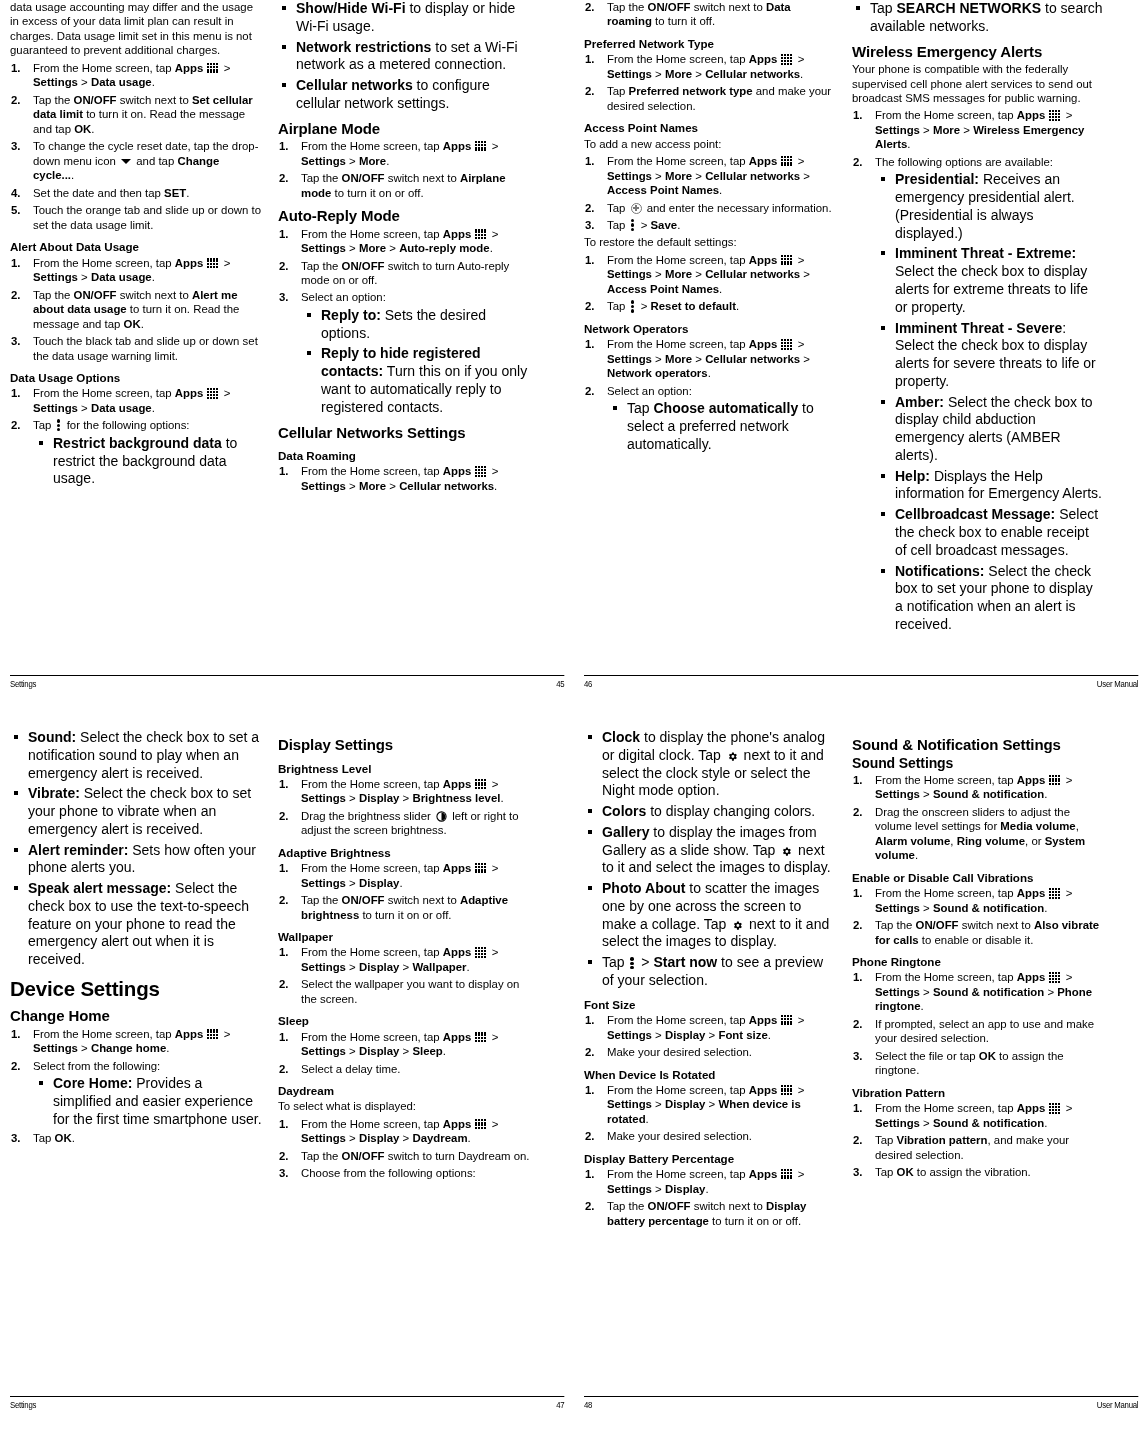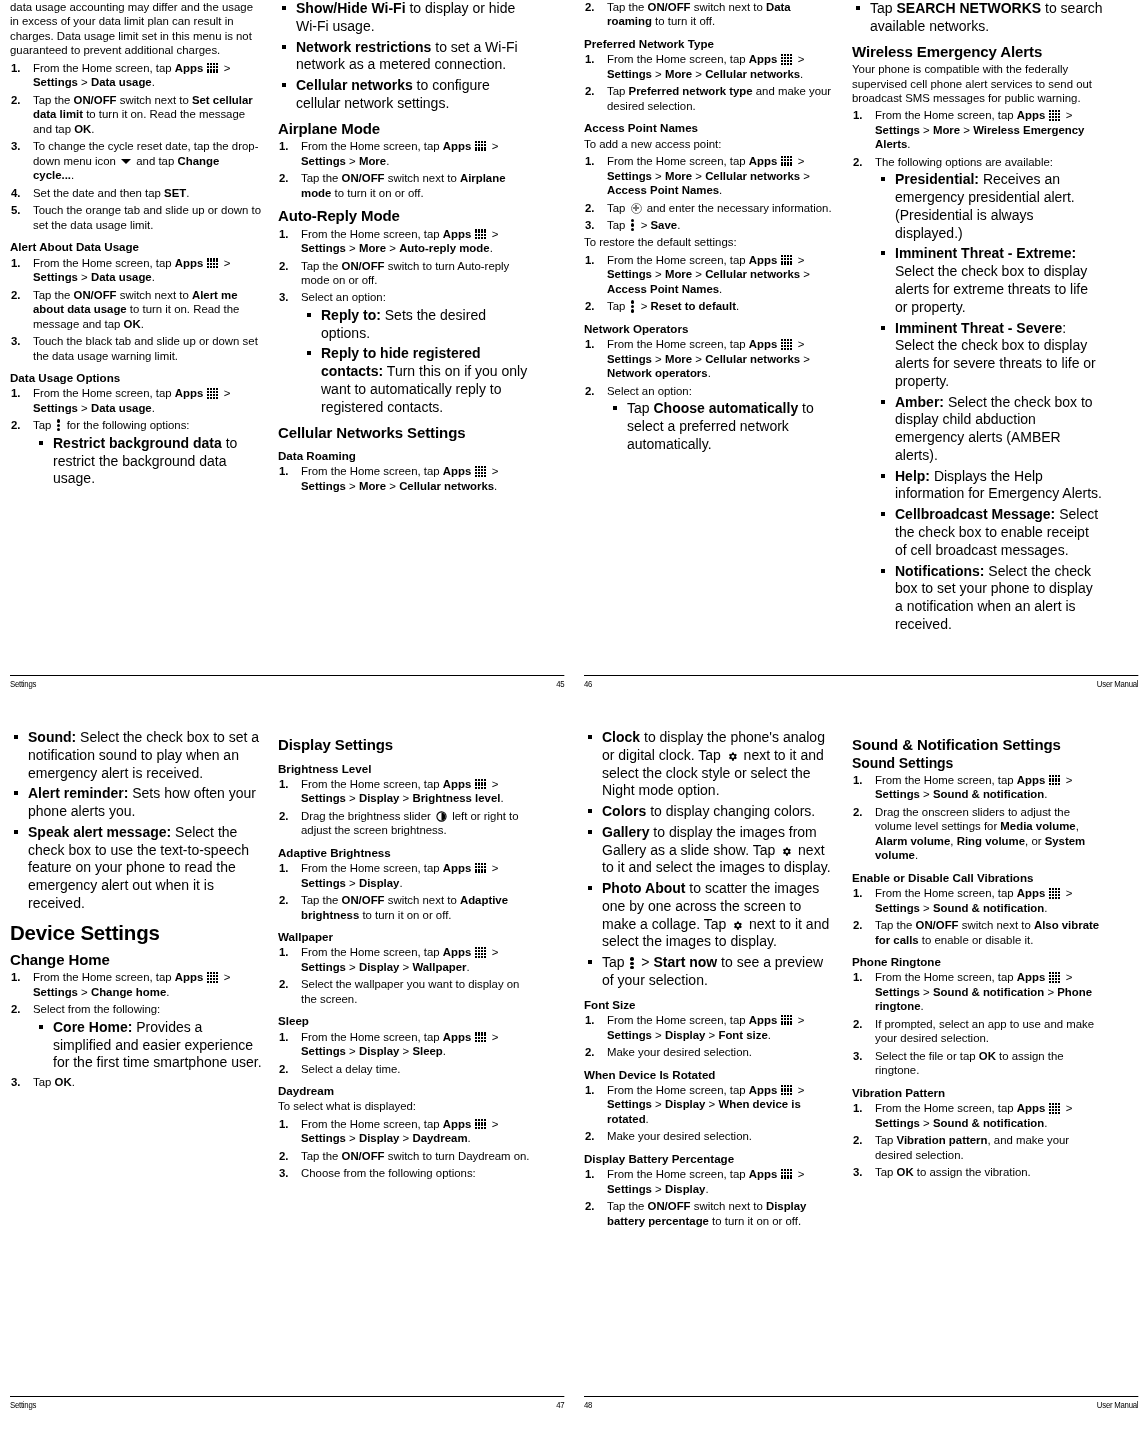--- a/index.html
+++ b/index.html
@@ -323,20 +323,21 @@
       <div class="footer">
         <span class="f-left">46</span>
         <span class="f-right">User Manual</span>
       </div>
     </div>
   <div class="page page-bl">
       <div class="page-body">
         <div class="col">
           <ul class="bullets">
             <li><b>Sound:</b> Select the check box to set a notification sound to play when an emergency alert is received.</li>
+            <li><b>Vibrate:</b> Select the check box to set your phone to vibrate when an emergency alert is received.</li>
             <li><b>Alert reminder:</b> Sets how often your phone alerts you.</li>
             <li><b>Speak alert message:</b> Select the check box to use the text-to-speech feature on your phone to read the emergency alert out when it is received.</li>
           </ul>
           <h1 class="h-major">Device Settings</h1>
           <h2 class="h-sec">Change Home</h2>
           <ol class="steps">
             <li><span class="num">1.</span><span>From the Home screen, tap <b>Apps</b> <span class="ic ic-apps"><i style="left:0px;top:0px"></i><i style="left:3px;top:0px"></i><i style="left:6px;top:0px"></i><i style="left:9px;top:0px"></i><i style="left:0px;top:2.8px"></i><i style="left:3px;top:2.8px"></i><i style="left:6px;top:2.8px"></i><i style="left:9px;top:2.8px"></i><i style="left:0px;top:5.6px"></i><i style="left:3px;top:5.6px"></i><i style="left:6px;top:5.6px"></i><i style="left:9px;top:5.6px"></i><i style="left:0px;top:8.399999999999999px"></i><i style="left:3px;top:8.399999999999999px"></i><i style="left:6px;top:8.399999999999999px"></i><i style="left:9px;top:8.399999999999999px"></i></span> &gt; <b>Settings</b> &gt; <b>Change home</b>.</span></li>
             <li><span class="num">2.</span><span>Select from the following:</span><ul class="bullets">
                 <li><b>Core Home:</b> Provides a simplified and easier experience for the first time smartphone user.</li>
               </ul></li>

